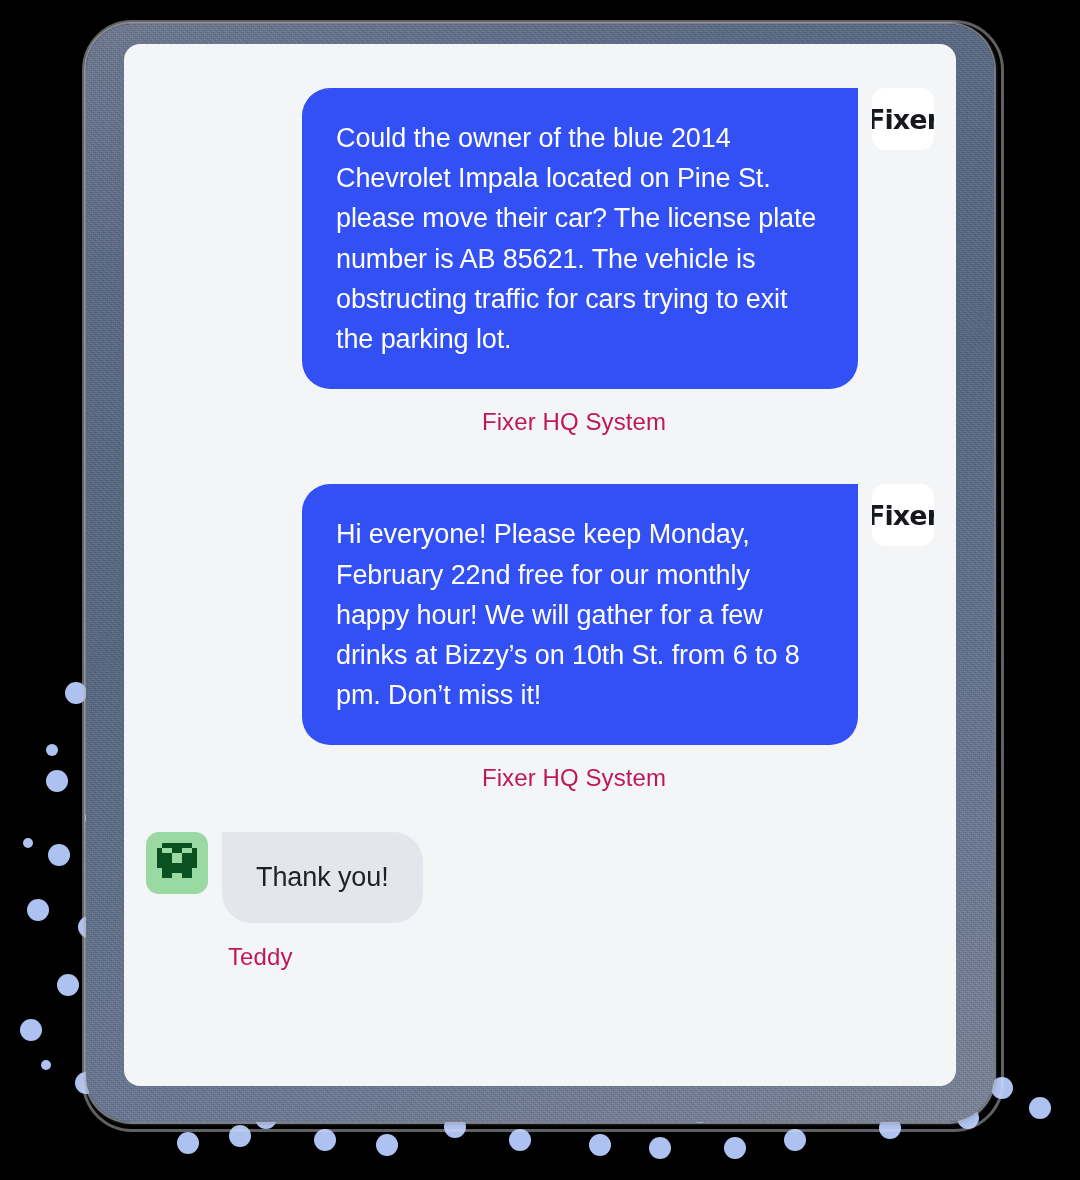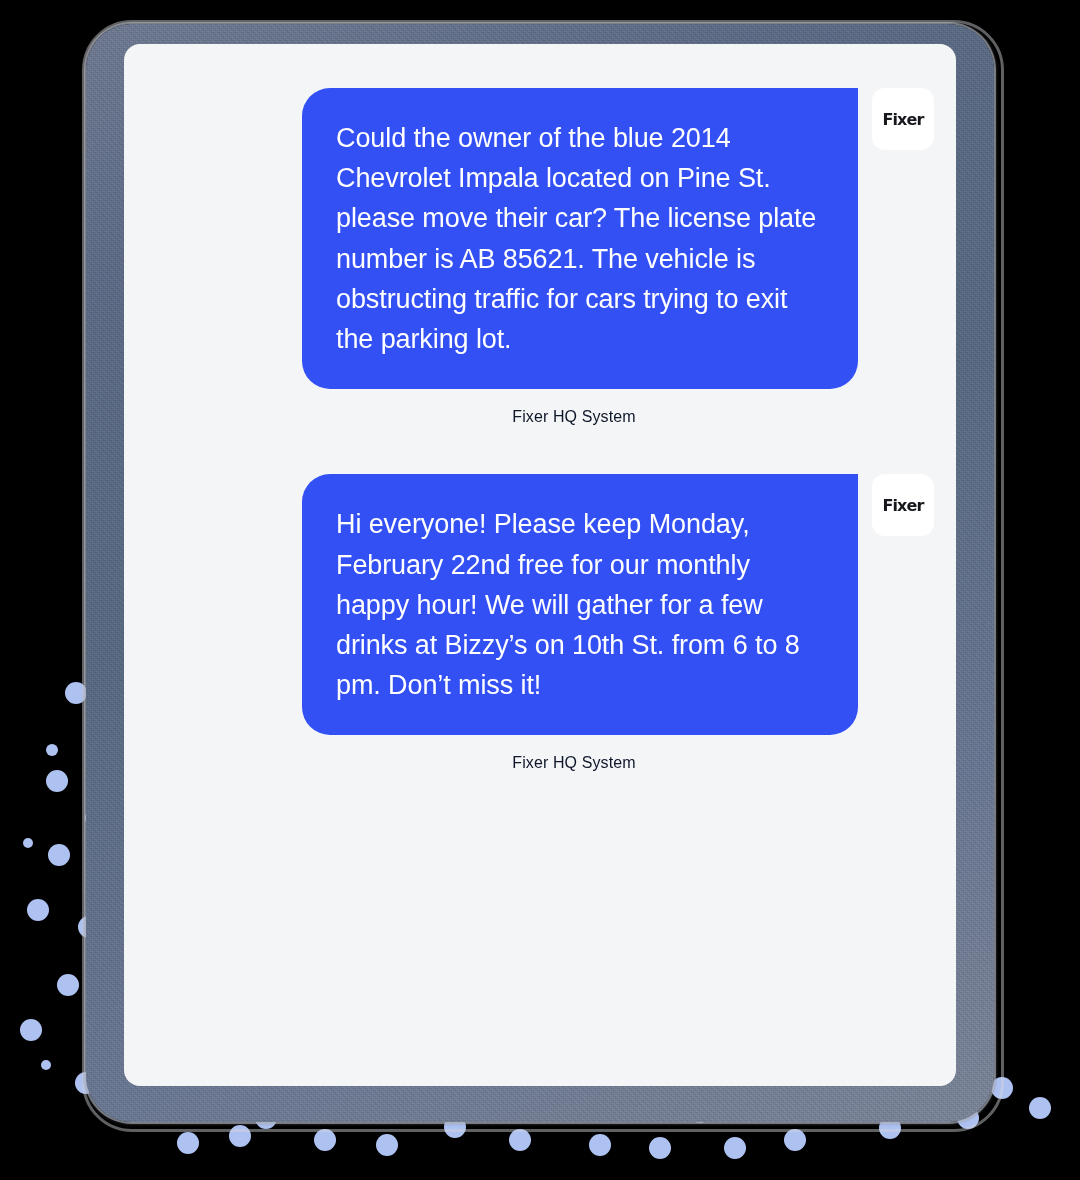--- a/index.html
+++ b/index.html
@@ -135,22 +135,22 @@
     width: 556px;
   }
   .bubble.in {
     background: #e3e6ea;
     color: #1e2126;
     border-radius: 0 30px 30px 30px;
     padding: 25px 34px 25px 34px;
   }
 
   .sender {
-    font-size: 16px;
-    color: #0f172a;
+    font-size: 24px;
+    color: #be185d;
     letter-spacing: 0.1px;
   }
   .sender.out {
     margin: 19px 12px 0 0;
   }
   .sender.in {
     margin: 20px 0 0 6px;
   }
 
   
@@ -165,21 +165,21 @@
     overflow: hidden;
   }
   .avatar.fixer {
     background: #ffffff;
     margin-left: 14px;
     margin-top: 0px;
   }
   .avatar.fixer .wordmark {
     font-family: "DejaVu Sans", sans-serif;
     font-weight: 700;
-    font-size: 16px;
+    font-size: 27px;
     color: #16181d;
     letter-spacing: -0.9px;
   }
   .avatar.teddy {
     background: #9bd9a2;
     margin-right: 14px;
     margin-top: 0px;
   }
   .avatar.teddy svg { display: block; }
 
@@ -272,16 +272,36 @@
           <div class="bubble out">Hi everyone! Please keep Monday, February 22nd free for our monthly happy hour! We will gather for a few drinks at Bizzy’s on 10th St. from 6 to 8 pm. Don’t miss it!</div>
           <div class="sender out">Fixer HQ System</div>
         </div>
         <div class="avatar fixer">
           <span class="wordmark">Fixer</span>
         </div>
       </div>
 
       <div class="gap-b"></div>
 
+      <div class="msg-row incoming">
+        <div class="avatar teddy">
+          <svg width="40" height="40" viewBox="0 0 8 8" shape-rendering="crispEdges">
+            <rect x="1" y="0" width="6" height="1" fill="#0b5020"></rect>
+            <rect x="0" y="1" width="8" height="4" fill="#0b5020"></rect>
+            <rect x="1" y="5" width="6" height="1" fill="#0b5020"></rect>
+            <rect x="1" y="6" width="2" height="1" fill="#0b5020"></rect>
+            <rect x="5" y="6" width="2" height="1" fill="#0b5020"></rect>
+            <rect x="1" y="1" width="2" height="1" fill="#9bd9a2"></rect>
+            <rect x="5" y="1" width="2" height="1" fill="#9bd9a2"></rect>
+            <rect x="3" y="2" width="2" height="2" fill="#9bd9a2"></rect>
+            <rect x="0" y="0" width="1" height="1" fill="#9bd9a2"></rect>
+            <rect x="7" y="0" width="1" height="1" fill="#9bd9a2"></rect>
+          </svg>
+        </div>
+        <div class="bubble-group in">
+          <div class="bubble in">Thank you!</div>
+          <div class="sender in">Teddy</div>
+        </div>
+      </div>
 
     </div>
   </div>
 </div>
 
 </body></html>

